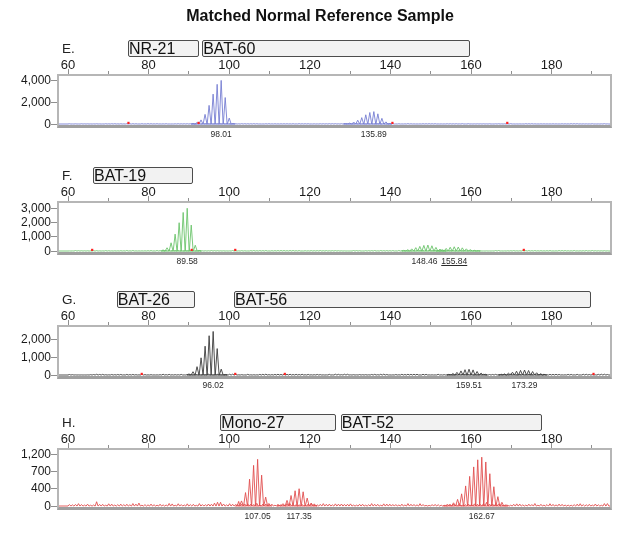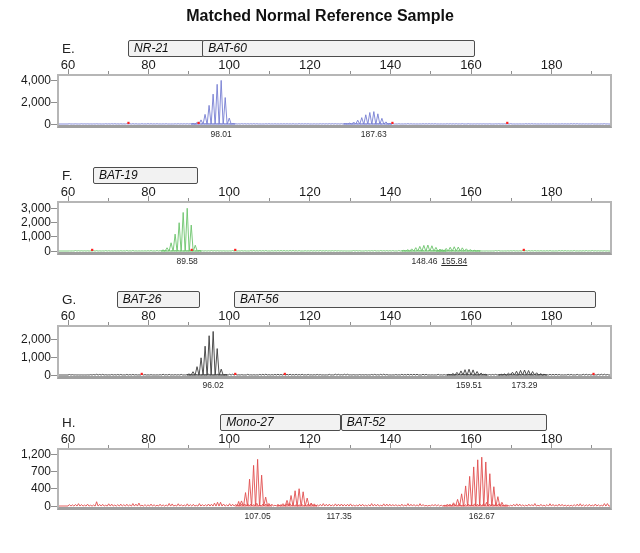--- a/index.html
+++ b/index.html
@@ -3,23 +3,23 @@
 <meta charset="utf-8">
 <style>
   html,body{margin:0;padding:0;background:#fff;}
   #figure{position:relative;width:640px;height:553px;background:#fff;
           font-family:"Liberation Sans",sans-serif;overflow:hidden;border-radius:14px;}
   .title{position:absolute;top:7px;left:0;width:100%;text-align:center;
          font-size:16px;font-weight:bold;color:#111;letter-spacing:0px;}
   .panel{position:absolute;left:0;width:640px;height:120px;}
   .panel-letter{position:absolute;left:62px;top:1px;font-size:13.5px;color:#222;}
   .marker-box{position:absolute;top:0;height:15px;background:#f2f2f2;
-              border:1px solid #4d4d4d;border-radius:2px;font-size:12px;
-              line-height:15px;padding-left:5px;color:#111;white-space:nowrap;
-              overflow:hidden;font-style:italic;}
+              border:1px solid #4d4d4d;border-radius:2px;font-size:16px;
+              line-height:15px;color:#111;white-space:nowrap;
+              overflow:hidden;}
   .x-tick-label{position:absolute;top:17px;width:44px;margin-left:-22px;
                 text-align:center;font-size:13px;color:#1a1a1a;height:15px;
                 line-height:15px;}
   .x-tick{position:absolute;width:1px;background:#8f8f8f;}
   .plotbox{position:absolute;left:57px;width:555px;background:#fff;
            border:2px solid #b6b6b6;border-bottom:3px solid #9f9f9f;
            box-sizing:border-box;}
   .plotbox svg{display:block;}
   .y-tick-label{position:absolute;left:4px;width:47px;text-align:right;
                 font-size:12px;color:#1a1a1a;height:13px;line-height:13px;}
@@ -67,21 +67,21 @@
             <rect x="447.17" y="45.8" width="2.2" height="2.2" fill="#ff2020"></rect>
           </svg>
         </div>
         <div class="y-tick" style="top: 83.5px;"></div>
         <div class="y-tick-label" style="top: 77.5px;">0</div>
         <div class="y-tick" style="top: 61.6px;"></div>
         <div class="y-tick-label" style="top: 55.6px;">2,000</div>
         <div class="y-tick" style="top: 39.69px;"></div>
         <div class="y-tick-label" style="top: 33.69px;">4,000</div>
         <div class="peak-size-label" style="left: 221.18px; top: 89px; text-align: center;">98.01</div>
-        <div class="peak-size-label" style="left: 373.84px; top: 89px;">187.63</div>
+        <div class="peak-size-label" style="left: 373.84px; top: 89px;">135.89</div>
       </div>
       <div class="panel" style="top: 167px;">
         <div class="panel-letter">F.</div>
         <div class="marker-box" style="left: 92.99px; width: 97.54px;"><span>BAT-19</span></div>
         <div class="x-tick-label" style="left: 68px;">60</div>
         <div class="x-tick" style="left: 67.5px; top: 29px; height: 5px;"></div>
         <div class="x-tick-label" style="left: 148.6px;">80</div>
         <div class="x-tick" style="left: 148.1px; top: 29px; height: 5px;"></div>
         <div class="x-tick-label" style="left: 229.2px;">100</div>
         <div class="x-tick" style="left: 228.7px; top: 29px; height: 5px;"></div>
@@ -197,17 +197,17 @@
         </div>
         <div class="y-tick" style="top: 91.5px;"></div>
         <div class="y-tick-label" style="top: 85.5px;">0</div>
         <div class="y-tick" style="top: 74.22px;"></div>
         <div class="y-tick-label" style="top: 68.22px;">400</div>
         <div class="y-tick" style="top: 56.94px;"></div>
         <div class="y-tick-label" style="top: 50.94px;">700</div>
         <div class="y-tick" style="top: 39.66px;"></div>
         <div class="y-tick-label" style="top: 33.66px;">1,200</div>
         <div class="peak-size-label" style="left: 257.61px; top: 97px;">107.05</div>
-        <div class="peak-size-label" style="left: 299.12px; top: 97px; margin-left: 40px;">117.35</div>
+        <div class="peak-size-label" style="left: 299.12px; top: 97px;">117.35</div>
         <div class="peak-size-label" style="left: 481.76px; top: 97px;">162.67</div>
       </div>
     </div>
 </div>
 
 </body></html>

